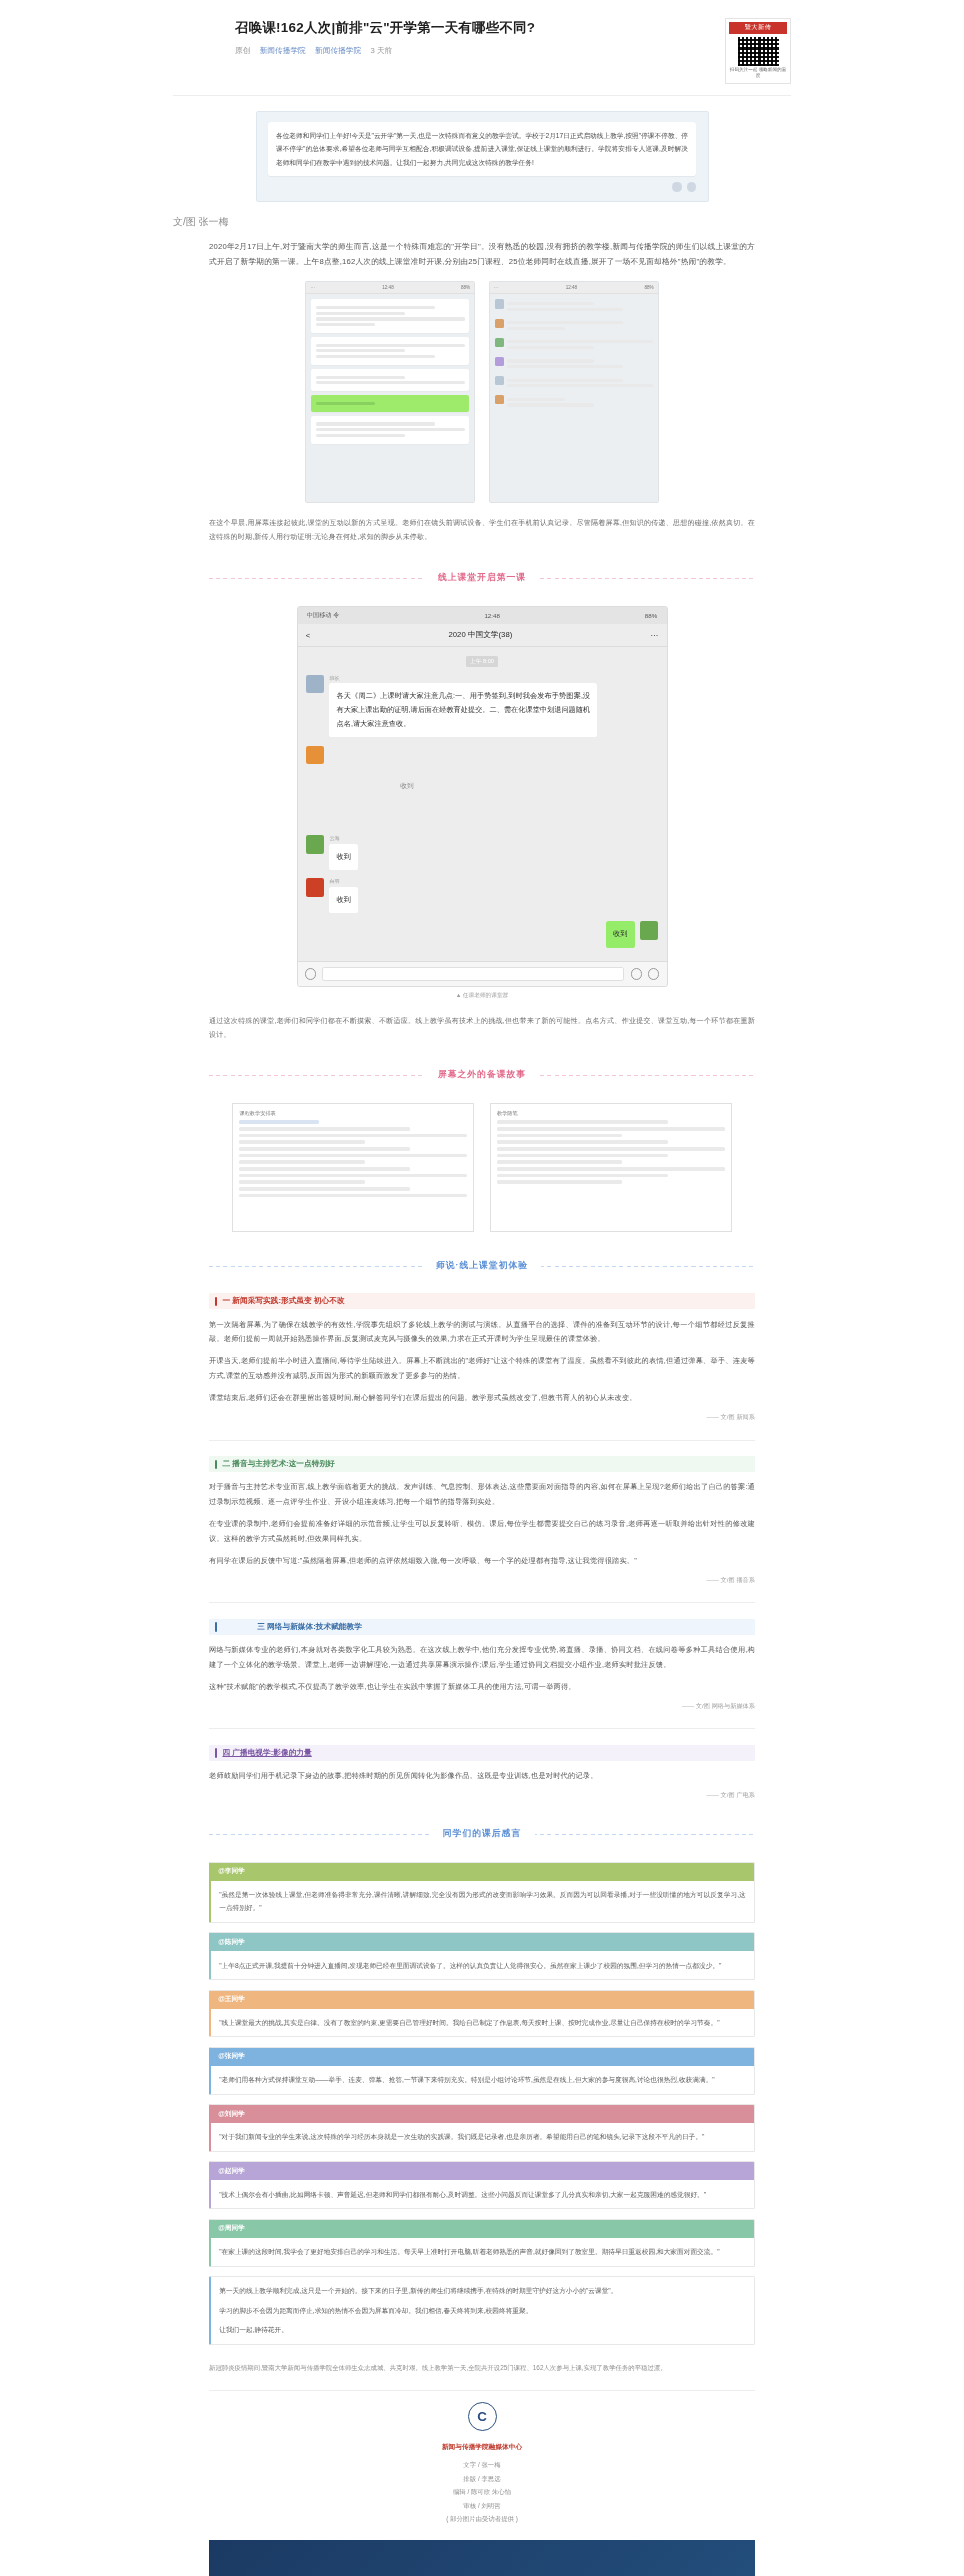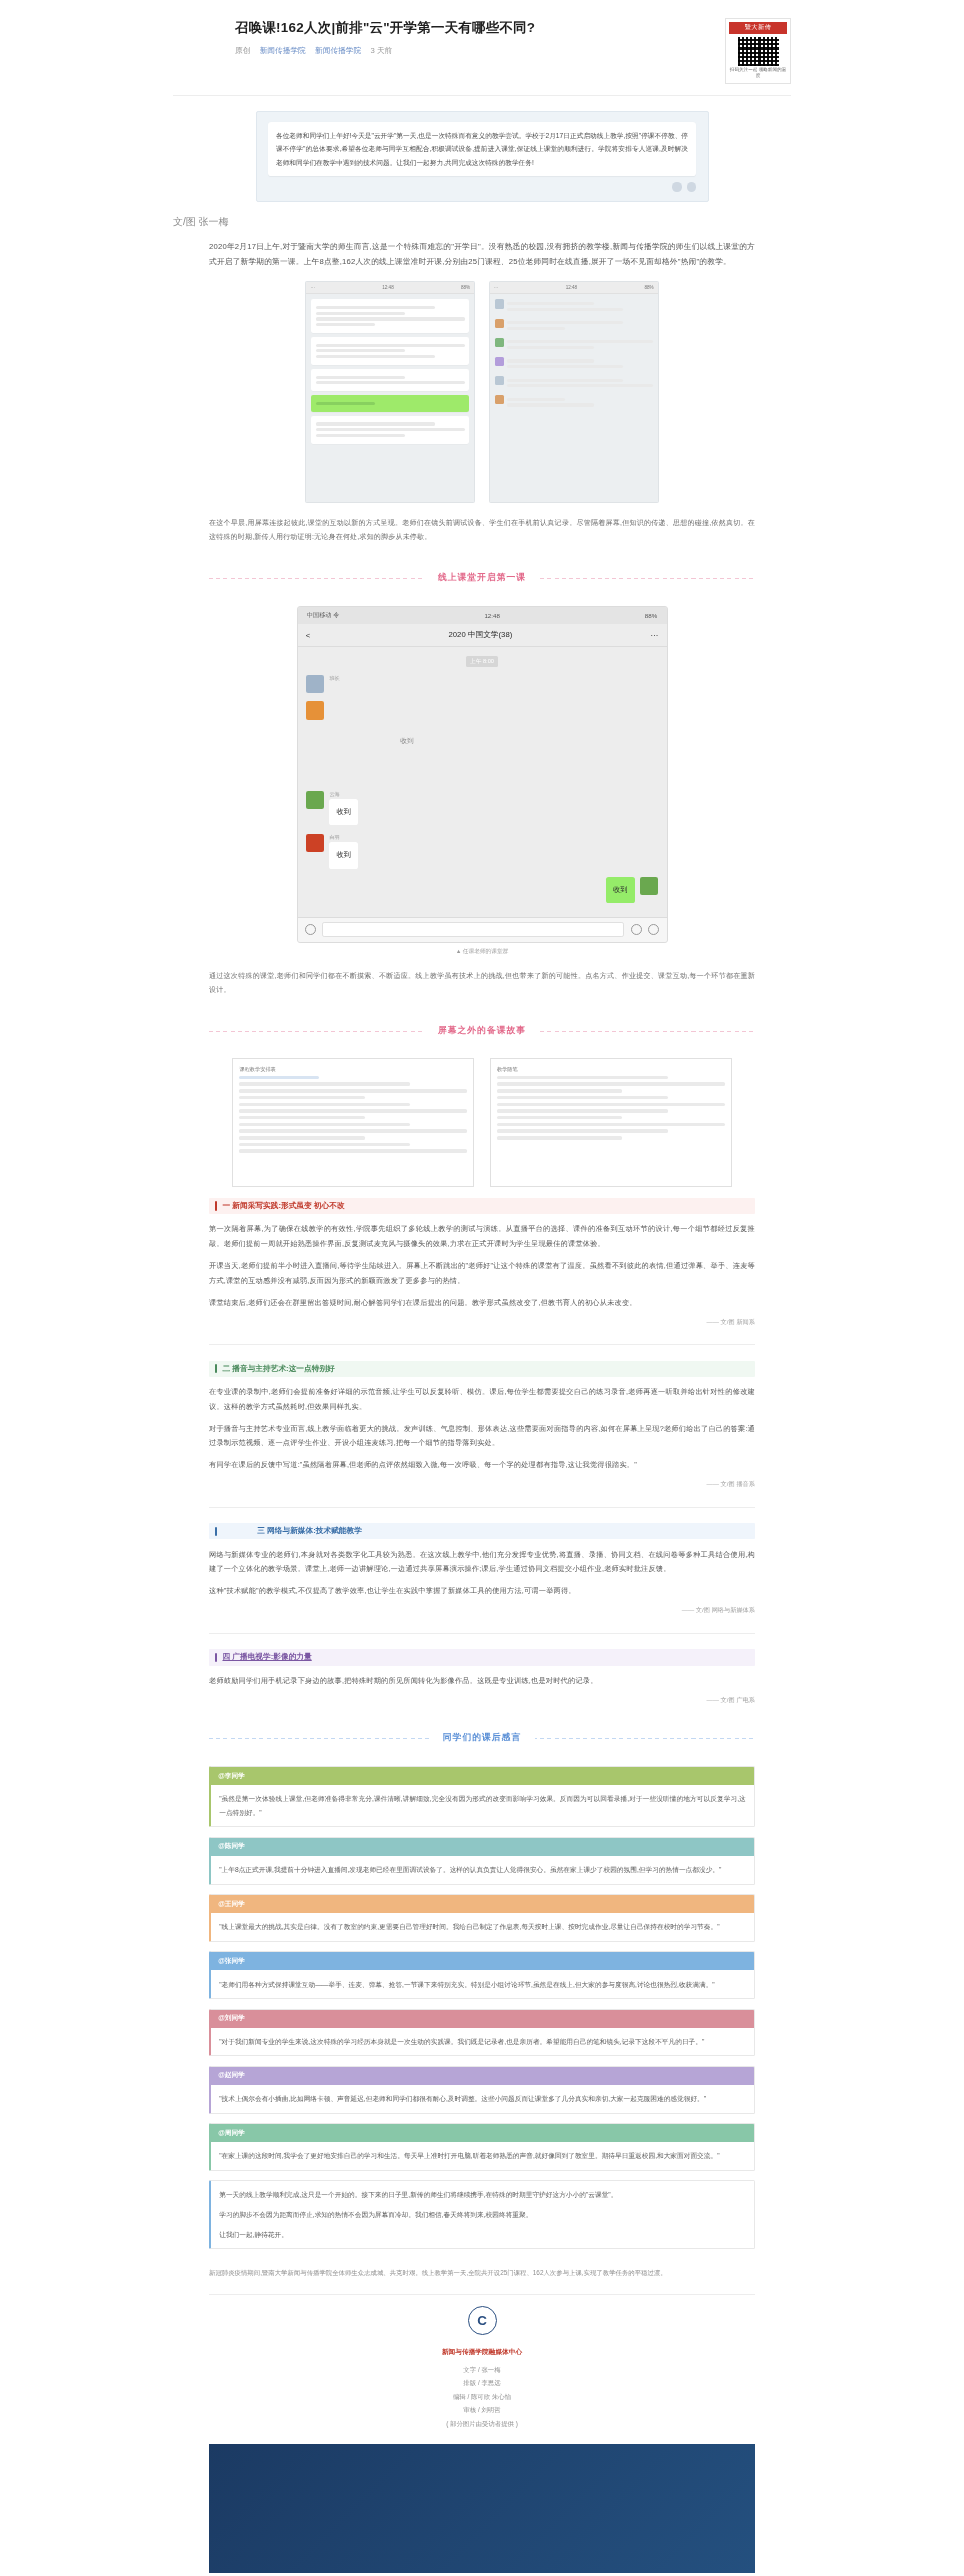--- a/index.html
+++ b/index.html
@@ -400,20 +400,21 @@
         <span>2020 中国文学(38)</span>
         <span>···</span>
       </div>
       <div class="phone-body">
         <span class="time-chip">上午 8:00</span>
 
         <div class="msg-row">
           <div class="msg-av"></div>
           <div>
             <div class="msg-name">班长</div>
+            <div class="msg-bub">各天《周二》上课时请大家注意几点:一、用手势签到,到时我会发布手势图案,没有大家上课出勤的证明,请后面在经教育处提交。二、需在化课堂中划退问题随机点名,请大家注意查收。</div>
           </div>
         </div>
 
         <div class="msg-row">
           <div class="msg-av a4"></div>
           <div class="emoji-art">收到</div>
         </div>
 
         <div class="msg-row">
           <div class="msg-av a2"></div>
@@ -475,40 +476,43 @@
           <div class="dl m"></div>
         <div class="dl"></div>
           <div class="dl m"></div>
           <div class="dl s"></div>
           <div class="dl"></div>
         <div class="dl m"></div>
           <div class="dl s"></div>
       </div>
     </div>
 
+    <div class="sec-banner blue">
+      <span class="st">师说·线上课堂初体验</span>
+    </div>
 
     <div class="blk red">
       <div class="blk-title">
         <span class="bar"></span>
         <span>一 新闻采写实践:形式虽变 初心不改</span>
       </div>
       <p>第一次隔着屏幕,为了确保在线教学的有效性,学院事先组织了多轮线上教学的测试与演练。从直播平台的选择、课件的准备到互动环节的设计,每一个细节都经过反复推敲。老师们提前一周就开始熟悉操作界面,反复测试麦克风与摄像头的效果,力求在正式开课时为学生呈现最佳的课堂体验。</p>
       <p>开课当天,老师们提前半小时进入直播间,等待学生陆续进入。屏幕上不断跳出的"老师好"让这个特殊的课堂有了温度。虽然看不到彼此的表情,但通过弹幕、举手、连麦等方式,课堂的互动感并没有减弱,反而因为形式的新颖而激发了更多参与的热情。</p>
       <p>课堂结束后,老师们还会在群里留出答疑时间,耐心解答同学们在课后提出的问题。教学形式虽然改变了,但教书育人的初心从未改变。</p>
       <div class="sig">—— 文/图 新闻系</div>
     </div>
     <div class="blk-sep"></div>
 
     <div class="blk green">
       <div class="blk-title">
         <span class="bar"></span>
         <span>二 播音与主持艺术:这一点特别好</span>
       </div>
+      <p>对于播音与主持艺术专业而言,线上教学面临着更大的挑战。发声训练、气息控制、形体表达,这些需要面对面指导的内容,如何在屏幕上呈现?老师们给出了自己的答案:通过录制示范视频、逐一点评学生作业、开设小组连麦练习,把每一个细节的指导落到实处。</p>
       <p>在专业课的录制中,老师们会提前准备好详细的示范音频,让学生可以反复聆听、模仿。课后,每位学生都需要提交自己的练习录音,老师再逐一听取并给出针对性的修改建议。这样的教学方式虽然耗时,但效果同样扎实。</p>
-      <p>对于播音与主持艺术专业而言,线上教学面临着更大的挑战。发声训练、气息控制、形体表达,这些需要面对面指导的内容,如何在屏幕上呈现?老师们给出了自己的答案:通过录制示范视频、逐一点评学生作业、开设小组连麦练习,把每一个细节的指导落到实处。</p>
       <p>有同学在课后的反馈中写道:"虽然隔着屏幕,但老师的点评依然细致入微,每一次呼吸、每一个字的处理都有指导,这让我觉得很踏实。"</p>
       <div class="sig">—— 文/图 播音系</div>
     </div>
     <div class="blk-sep"></div>
 
     <div class="blk blue">
       <div class="blk-title">
         <span class="bar"></span>
         <span>三 网络与新媒体:技术赋能教学</span>
       </div>

